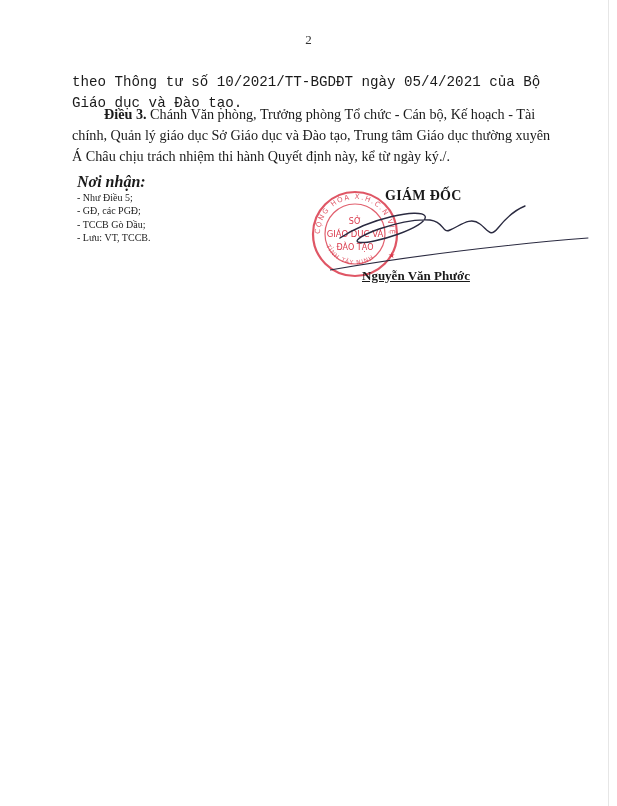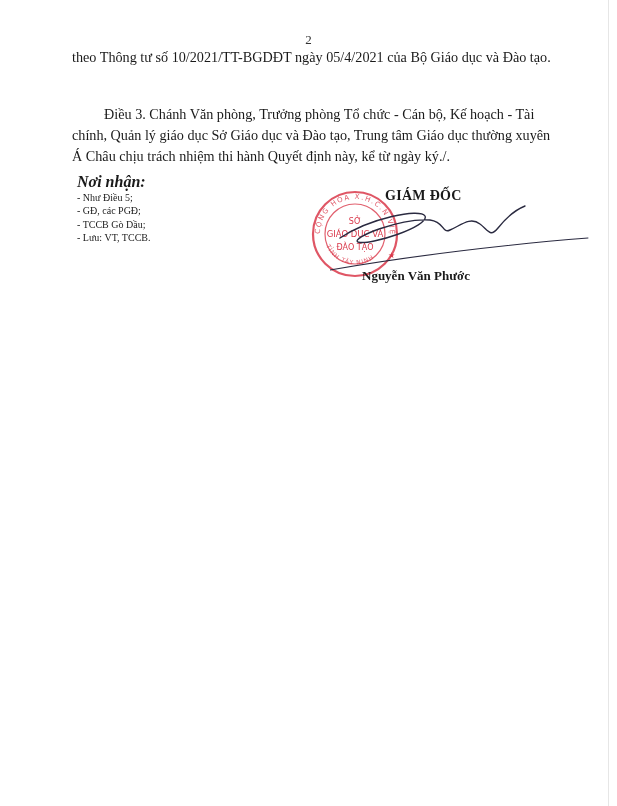--- a/index.html
+++ b/index.html
@@ -1,27 +1,27 @@
 <!DOCTYPE html>
 <html><head>
   <meta charset="utf-8">
   <style>
     html, body { margin: 0; padding: 0; background: #ffffff; }
     body { width: 617px; height: 806px; position: relative; overflow: hidden;
            font-family: "Liberation Serif", "DejaVu Serif", serif; color: #1a1a1a; }
     .edge-line { position: absolute; left: 608px; top: 0; width: 1px; height: 806px; background: #e6e6e6; }
     .page-number { position: absolute; left: 0; width: 100%; top: 32px; text-align: center; font-size: 13px; color: #333; }
     .para { position: absolute; left: 72px; width: 480px; font-size: 14.2px; line-height: 21px; margin: 0; }
-    .p1 { top: 47px; }
+    .p1 { top: 72px; font-family: Liberation Mono, monospace; }
     .p2 { top: 104px; text-indent: 32px; }
-    .bold { font-weight: normal; margin-top: 12px; }
+    .bold { font-weight: bold; margin-top: 12px; }
     .recipients { position: absolute; left: 77px; top: 175px; font-size: 10px; line-height: 13.5px; }
     .recipients .title { font-style: italic; font-weight: bold; font-size: 16px; margin-bottom: 2px; }
     .signer-title { position: absolute; left: 385px; top: 188px; font-weight: bold; font-size: 14px; letter-spacing: 0.3px; }
-    .signer-name { position: absolute; left: 362px; top: 268px; font-weight: bold; font-size: 13px; }
+    .signer-name { position: absolute; left: 362px; top: 268px; font-weight: bold; font-size: 13px; text-decoration: underline; }
     .stamp { position: absolute; left: 310px; top: 188px; width: 90px; height: 92px; }
     .signature { position: absolute; left: 330px; top: 198px; width: 260px; height: 90px; }
   </style>
 </head>
 <body>
 
 <div class="edge-line"></div>
 
 <div class="page-number">2</div>
 

